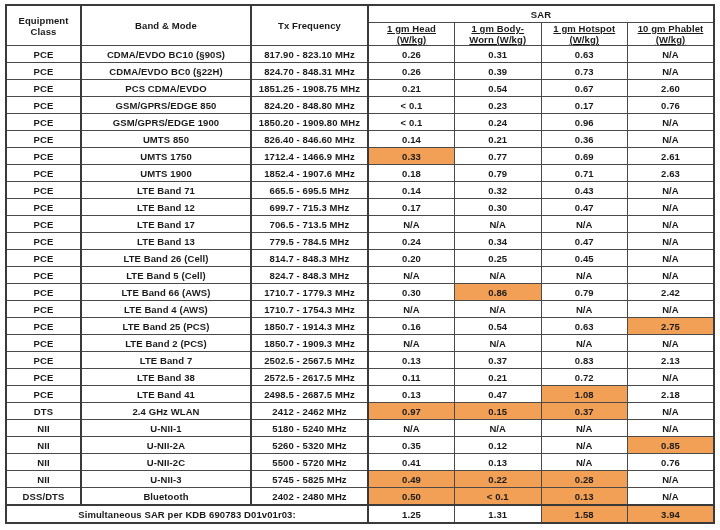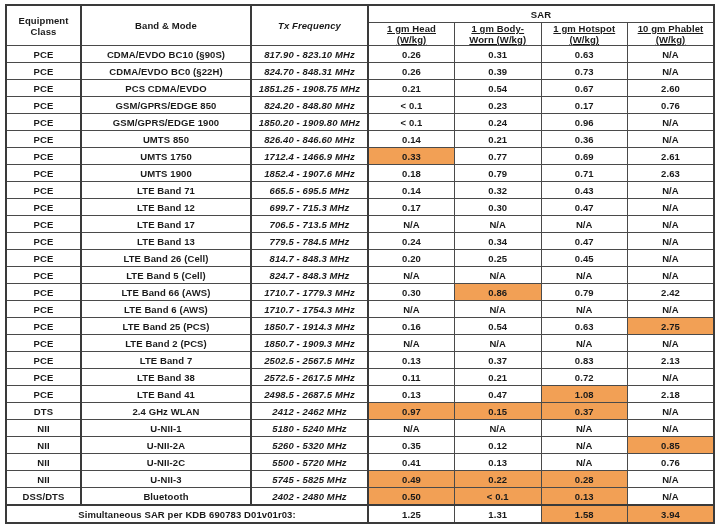--- a/index.html
+++ b/index.html
@@ -46,21 +46,21 @@
   table.sar-table th {
     font-weight: bold;
   }
   
   .col-sep-left { border-left: 2px solid #3a3a3a !important; }
   .hdr-sar-group { height: 28px; }
   .hdr-sub { height: 30px; text-decoration: underline; }
   .hl { background: #f2a055 !important; }
   .row-eq  { width: 73px; }
   .row-band{ width: 168px; border-radius: 18px; }
-  .row-freq{ width: 115px; font-style: italic; }
+  .row-freq{ width: 115px; }
   .row-sar { width: 88px; }
   .sim-label {
     text-align: right;
     padding-left: 4px;
     font-size: 10px;
     font-weight: bold;
     height: 18px;
     border-top: 2px solid #3a3a3a !important;
     border-radius: 9px;
   }
@@ -232,21 +232,21 @@
           <td class="row-eq">PCE</td>
           <td class="row-band col-sep-left">LTE Band 66 (AWS)</td>
           <td class="row-freq col-sep-left">1710.7 - 1779.3 MHz</td>
           <td class="row-sar col-sep-left">0.30</td>
           <td class="row-sar hl">0.86</td>
           <td class="row-sar">0.79</td>
           <td class="row-sar">2.42</td>
         </tr>
         <tr>
           <td class="row-eq">PCE</td>
-          <td class="row-band col-sep-left">LTE Band 6 (AWS)</td>
+          <td class="row-band col-sep-left">LTE Band 4 (AWS)</td>
           <td class="row-freq col-sep-left">1710.7 - 1754.3 MHz</td>
           <td class="row-sar col-sep-left">N/A</td>
           <td class="row-sar">N/A</td>
           <td class="row-sar">N/A</td>
           <td class="row-sar">N/A</td>
         </tr>
         <tr>
           <td class="row-eq">PCE</td>
           <td class="row-band col-sep-left">LTE Band 25 (PCS)</td>
           <td class="row-freq col-sep-left">1850.7 - 1914.3 MHz</td>

